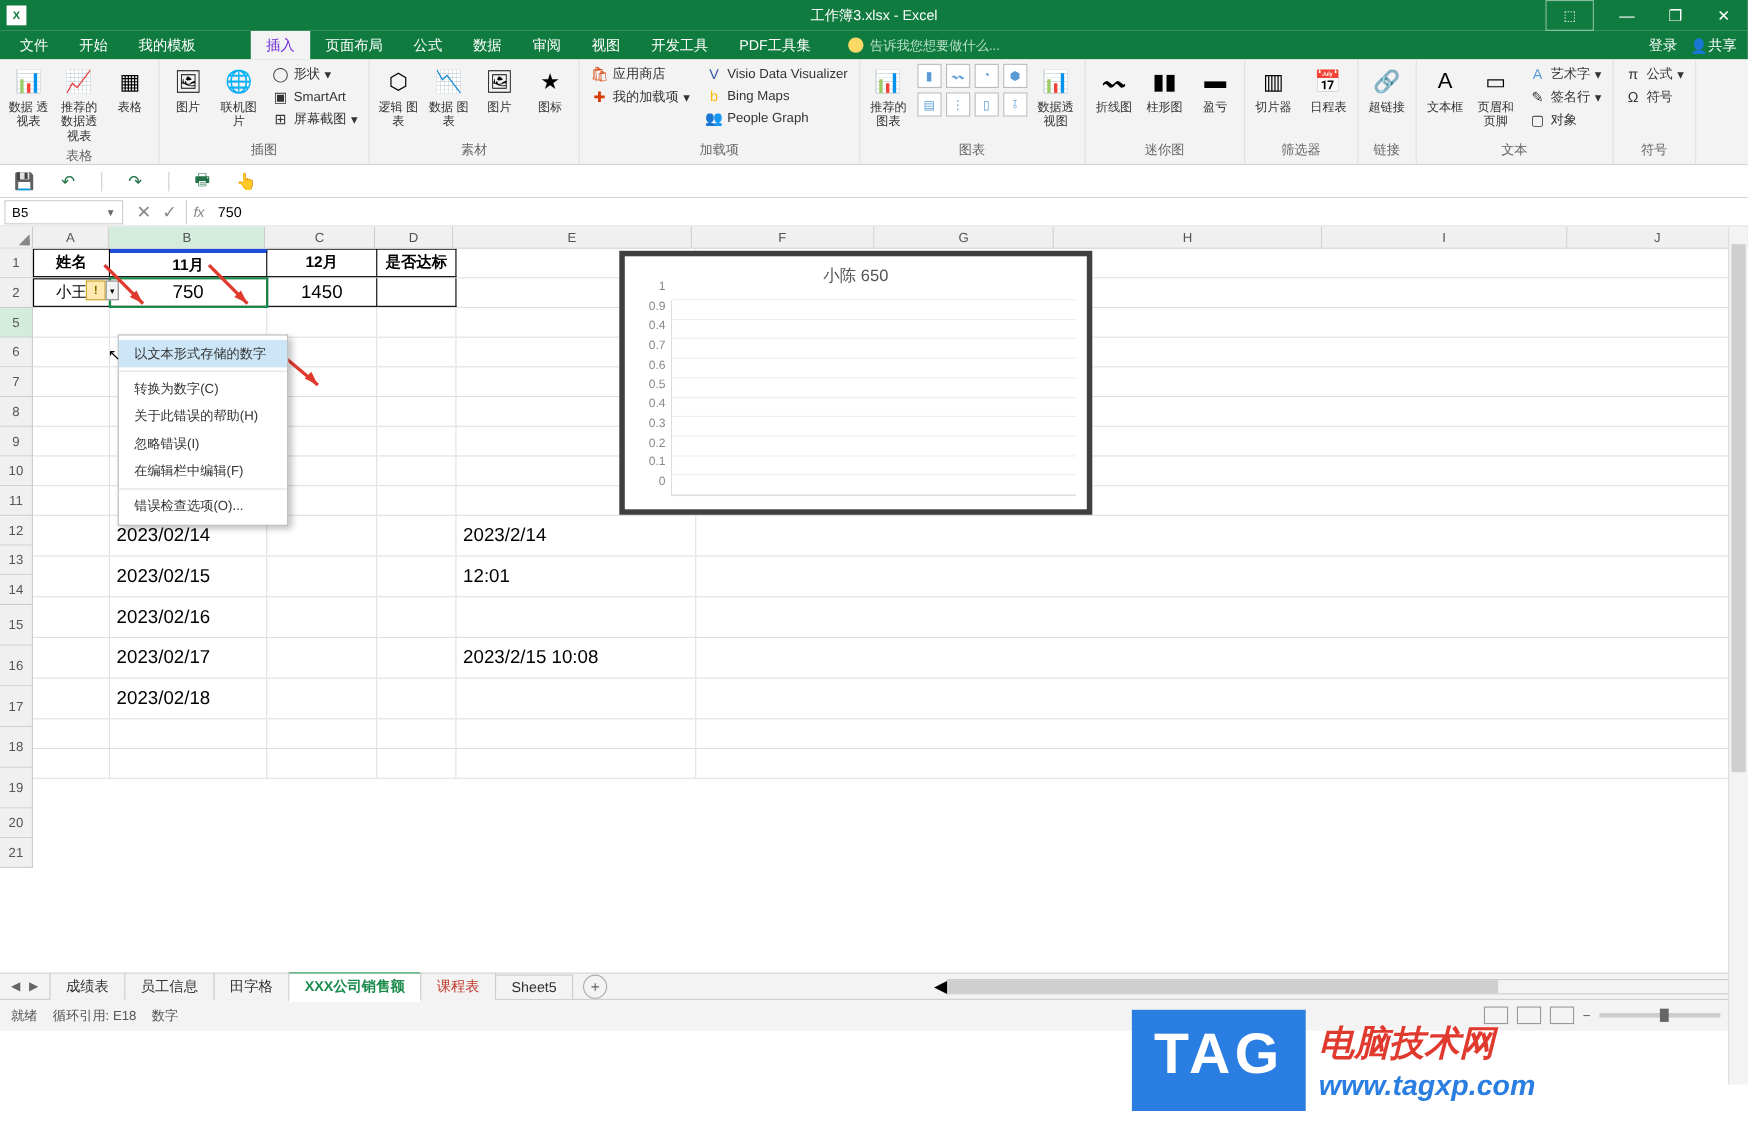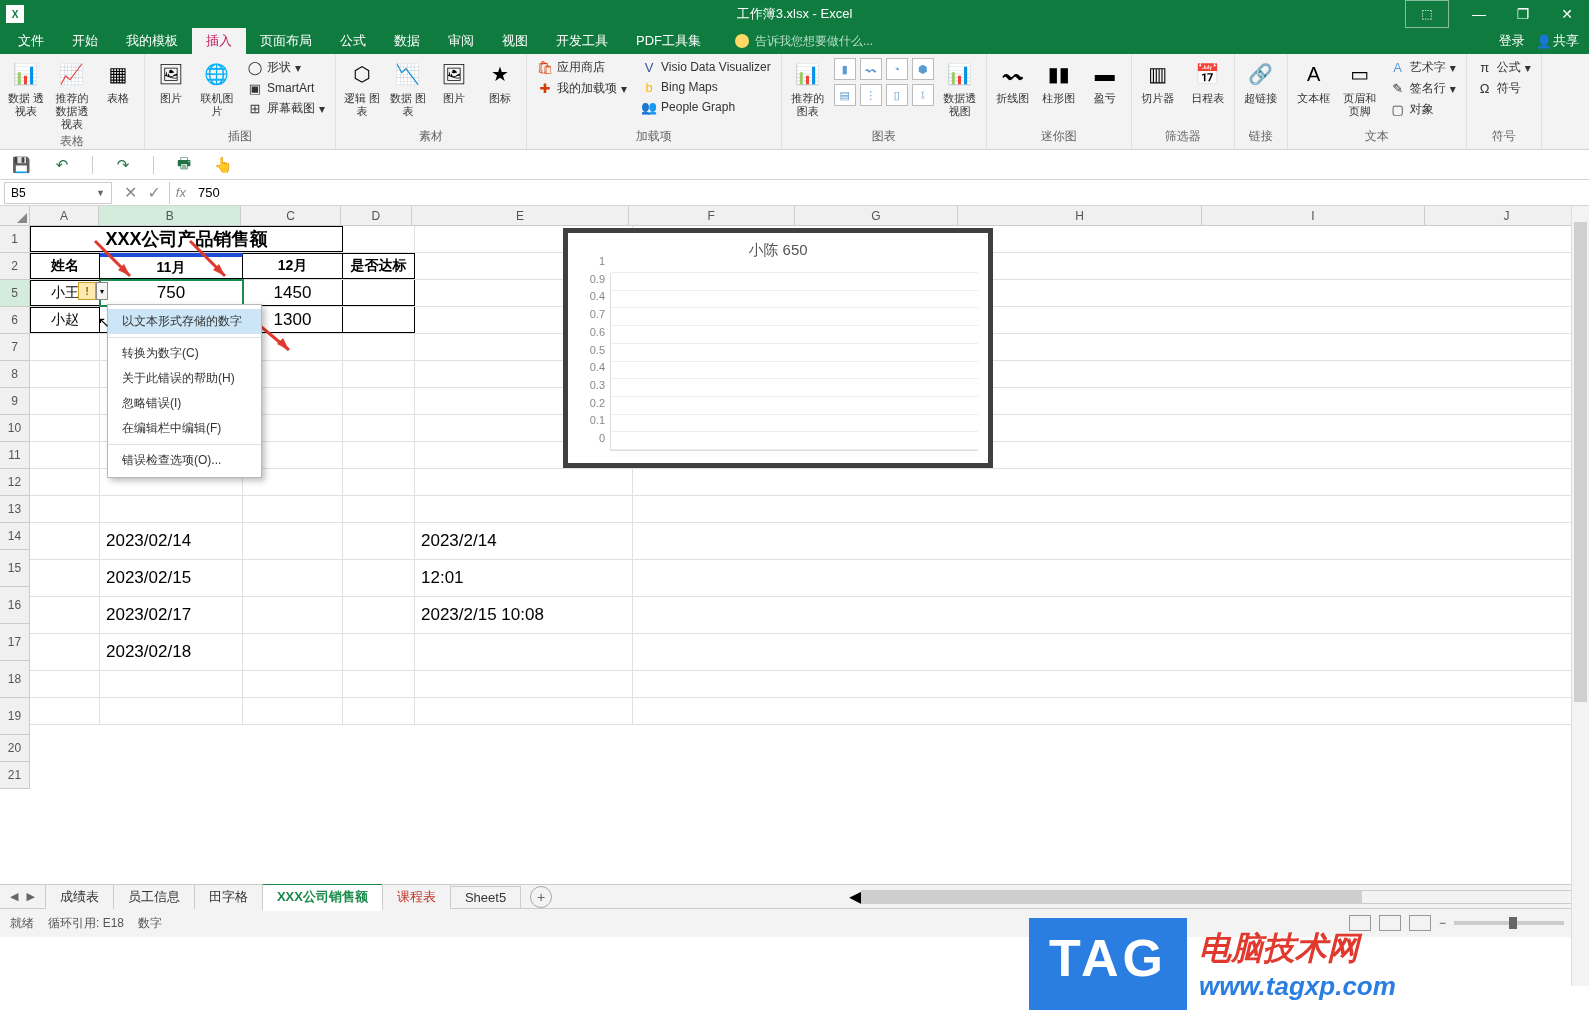--- a/index.html
+++ b/index.html
@@ -9,21 +9,21 @@
 .title-bar { height:28px; background:#0f7b3e; display:flex; align-items:center; position:relative; }
 .title-bar .excel-icon { width:18px; height:18px; margin-left:6px; background:#fff; color:#0f7b3e; font-size:10px; font-weight:bold; display:flex; align-items:center; justify-content:center; }
 .title-bar .file-title { position:absolute; left:50%; transform:translateX(-50%); color:#fff; font-size:13px; }
 .title-bar .win-buttons { margin-left:auto; display:flex; }
 .title-bar .win-btn { width:44px; height:28px; display:flex; align-items:center; justify-content:center; color:#fff; font-size:14px; }
 .win-ribbon-opt { width:44px; height:28px; display:flex; align-items:center; justify-content:center; color:#fff; font-size:12px; border:1px solid rgba(255,255,255,.5); margin-right:8px; }
 
 
 .tab-strip { height:26px; background:#0f7b3e; display:flex; align-items:stretch; padding-left:4px; }
 .tab-strip .tab { padding:0 14px; display:flex; align-items:center; color:#fff; font-size:13px; cursor:pointer; }
-.tab-strip .tab.active { background:#f3f3f3; color:#be185d; }
+.tab-strip .tab.active { background:#f3f3f3; color:#6d28d9;margin-left:36px; }
 .tab-strip .tell-me { display:flex; align-items:center; color:#b9dfc9; font-size:12px; margin-left:20px; }
 .tab-strip .tell-me .bulb { width:14px; height:14px; border-radius:50%; background:#ffd966; margin-right:6px; }
 .tab-strip .right-side { margin-left:auto; display:flex; align-items:center; padding-right:10px; }
 .tab-strip .right-side .acct { color:#fff; font-size:13px; margin-right:12px; }
 .tab-strip .right-side .share { color:#fff; font-size:13px; display:flex; align-items:center; }
 
 
 .ribbon { height:96px; background:#f3f3f3; border-bottom:1px solid #d4d4d4; display:flex; }
 .group { border-right:1px solid #e0e0e0; padding:4px 6px 0 6px; display:flex; flex-direction:column; justify-content:space-between; }
 .group-body { display:flex; align-items:flex-start; gap:6px; }
@@ -411,25 +411,20 @@
     <div class="rh tall">15</div>
     <div class="rh tall">16</div>
     <div class="rh tall">17</div>
     <div class="rh tall">18</div>
     <div class="rh tall">19</div>
     <div class="rh">20</div>
     <div class="rh">21</div>
   </div>
   <div class="cells">
 
-    <div class="row">
-      <div class="cell c title-cell tbl tbl-r" style="width:313px">XXX公司产品销售额</div>
-      <div class="cell wD"></div>
-      <div class="cell wE"></div>
-    </div>
 
     <div class="row">
       <div class="cell c wA hdr tbl tbl-r tbl-b">姓名</div>
       <div class="cell c wB hdr tbl-r tbl-b" style="border-top:4px solid #1d4ed8">11月</div>
       <div class="cell c wC hdr tbl-r tbl-b" style="border-top:1px solid #000">12月</div>
       <div class="cell c wD hdr tbl-r tbl-b" style="border-top:1px solid #000;border-right:1px solid #000">是否达标</div>
       <div class="cell wE"></div>
     </div>
 
     <div class="row">
@@ -437,27 +432,20 @@
       <div class="cell c wB tbl-r tbl-b active-cell" style="font-size:17px">
         <span>750</span>
         <div class="err-btn">!</div>
         <div class="err-dd">▾</div>
       </div>
       <div class="cell c wC tbl-r tbl-b" style="font-size:17px">1450</div>
       <div class="cell wD tbl-r tbl-b" style="border-right:1px solid #000"></div>
       <div class="cell wE"></div>
     </div>
 
-    <div class="row">
-      <div class="cell c wA tbl tbl-r tbl-b">小赵</div>
-      <div class="cell c wB tbl-r tbl-b"></div>
-      <div class="cell c wC tbl-r tbl-b" style="font-size:17px">1300</div>
-      <div class="cell wD tbl-r tbl-b" style="border-right:1px solid #000"></div>
-      <div class="cell wE"></div>
-    </div>
 
 
     <div class="row">
         <div class="cell wA"></div>
         <div class="cell wB"></div>
         <div class="cell wC"></div>
         <div class="cell wD"></div>
         <div class="cell wE"></div>
       </div>
     <div class="row">
@@ -509,20 +497,27 @@
       <div class="cell wC"></div>
         <div class="cell wD"></div>
       <div class="cell wE" style="font-size:17px">2023/2/14</div>
     </div>
     <div class="row tall">
       <div class="cell wA"></div>
       <div class="cell wB" style="font-size:17px">2023/02/15</div>
       <div class="cell wC"></div>
         <div class="cell wD"></div>
       <div class="cell wE" style="font-size:17px">12:01</div>
+    </div>
+    <div class="row tall">
+      <div class="cell wA"></div>
+      <div class="cell wB" style="font-size:17px">2023/02/16</div>
+      <div class="cell wC"></div>
+        <div class="cell wD"></div>
+        <div class="cell wE"></div>
     </div>
     <div class="row tall">
       <div class="cell wA"></div>
       <div class="cell wB" style="font-size:17px">2023/02/17</div>
       <div class="cell wC"></div>
         <div class="cell wD"></div>
       <div class="cell wE" style="font-size:17px">2023/2/15 10:08</div>
     </div>
     <div class="row tall">
       <div class="cell wA"></div>

